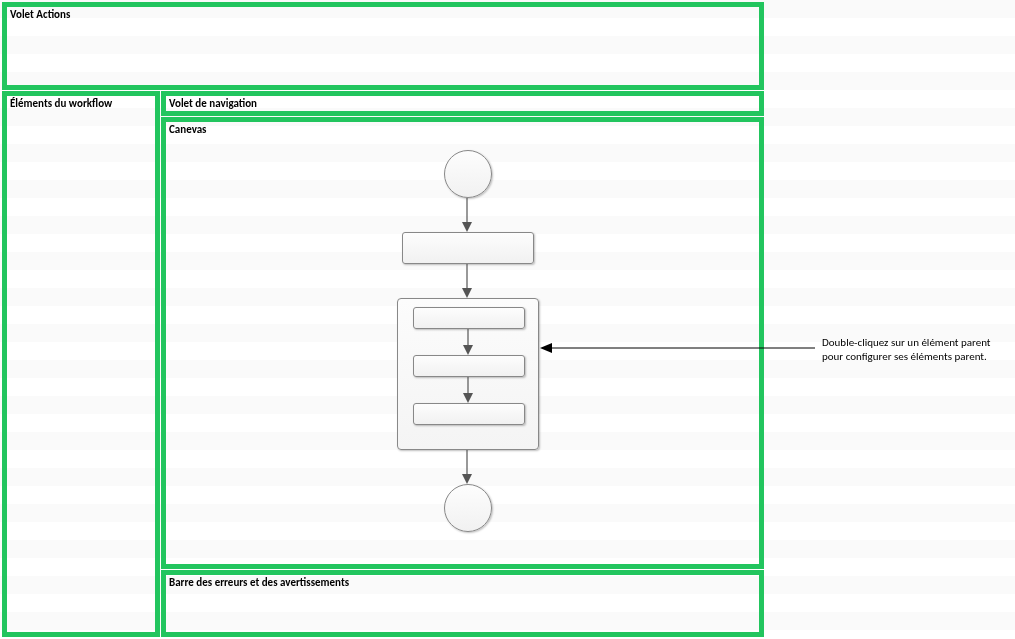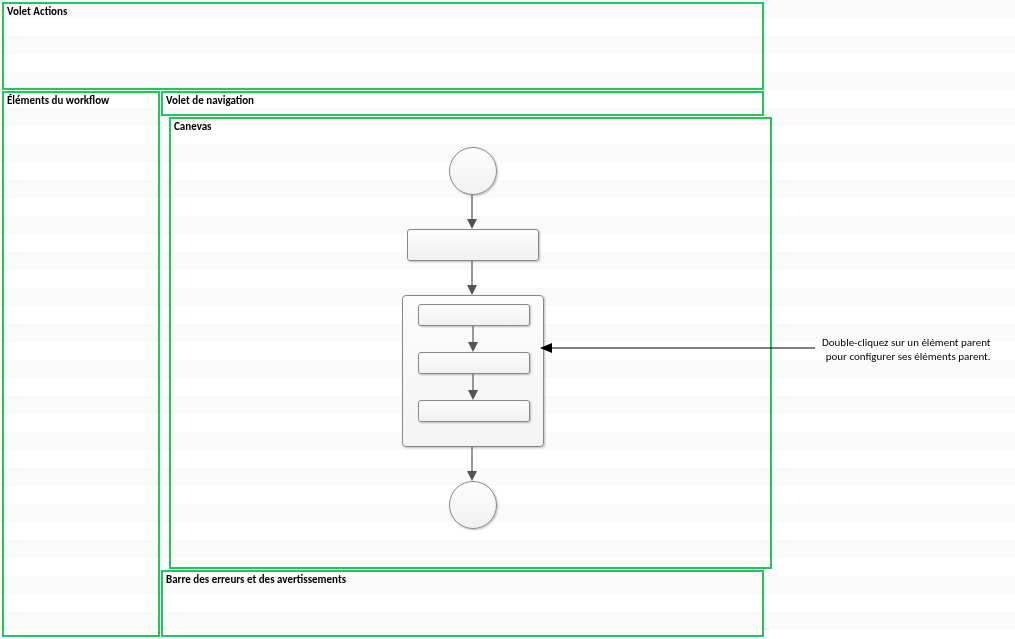--- a/index.html
+++ b/index.html
@@ -2,27 +2,27 @@
 <html><head>
 <meta charset="utf-8">
 <style>
   html,body{margin:0;padding:0;width:1015px;height:639px;background:#fff;
             font-family:Calibri,"Segoe UI",Arial,sans-serif;font-size:11px;color:#000;}
   .zebra{position:absolute;left:0;width:100%;height:100%;z-index:0;pointer-events:none;}
   .stripe{height:18px;}
   .stripe:nth-child(odd){background:#fafafa;}
   .stripe:nth-child(even){background:#fff;}
 
-  .pane{position:absolute;border:2px solid #22c55e;box-sizing:border-box;z-index:2;background:transparent;text-decoration:underline;}
+  .pane{position:absolute;border:5px solid #22c55e;box-sizing:border-box;z-index:2;background:transparent;text-decoration:underline;}
   .pane-label{position:absolute;top:1px;left:3px;font-weight:bold;z-index:3;}
 
   .actions  {left:2px;  top:2px;   width:762px; height:88px;}
   .elements {left:2px;  top:91px;  width:158px; height:546px;}
   .navbar   {left:161px;top:91px;  width:603px; height:25px;}
-  .canvas   {left:161px;top:117px; width:603px; height:452px;margin-left:8px;}
+  .canvas   {left:161px;top:117px; width:603px; height:452px;}
   .errors   {left:161px;top:570px; width:603px; height:67px;}
 
   
   .flow{position:absolute;left:0;top:0;width:100%;height:100%;}
   .node{position:absolute;background:linear-gradient(#fdfdfd,#f1f1f1);
         border:1px solid #888;border-radius:3px;
         box-shadow:1px 1px 2px rgba(0,0,0,.25);}
   .circle{width:46px;height:46px;border-radius:50%;}
   .rect-large{width:130px;height:30px;}
   .rect-small{width:110px;height:20px;}
@@ -135,16 +135,16 @@
 </div>
 
 <div class="pane errors">
   <span class="pane-label">Barre des erreurs et des avertissements</span>
 </div>
 
 <svg class="callout" style="left:540px;top:340px;" width="275" height="16">
   <line x1="275" y1="8" x2="12" y2="8" stroke="#000" stroke-width="1"></line>
   <polygon points="0,8 12,3 12,13" fill="#000"></polygon>
 </svg>
-<div class="callout-text" style="left:822px;top:336px;text-align:right;">
+<div class="callout-text" style="left:822px;top:336px;">
   <span>Double-cliquez sur un élément parent</span><br>
   <span>pour configurer ses éléments parent.</span>
 </div>
 
 </body></html>

